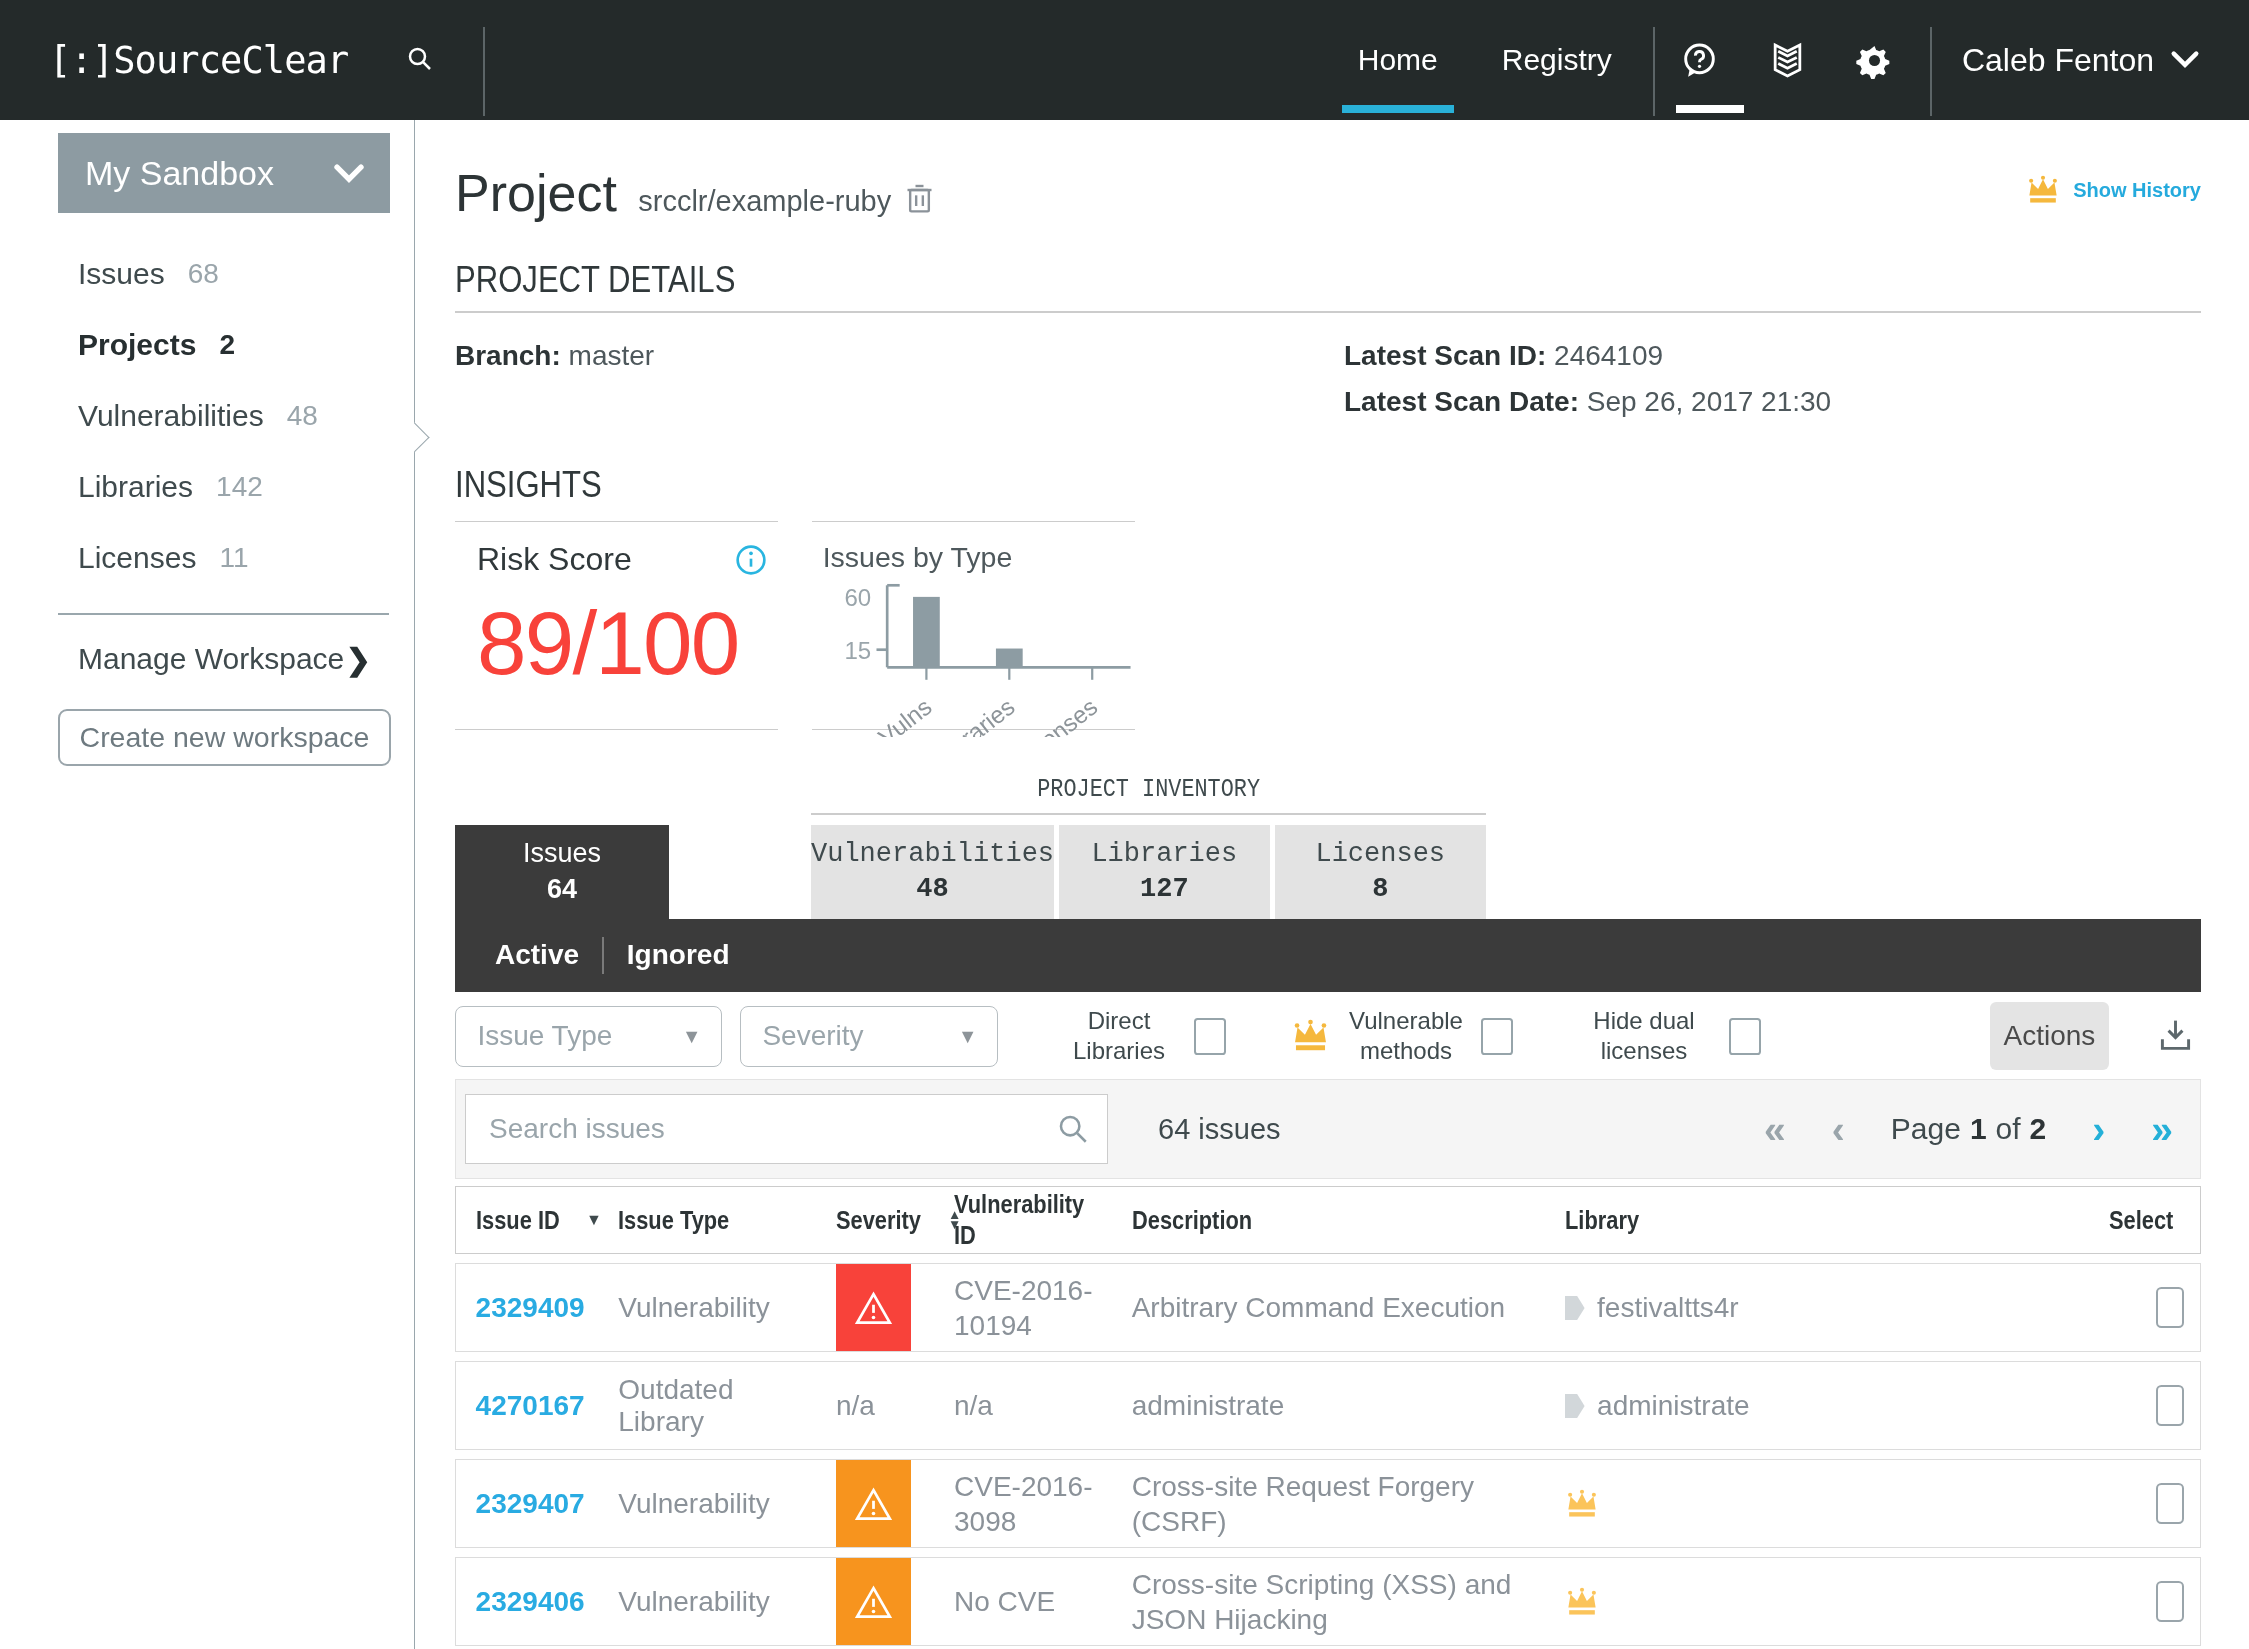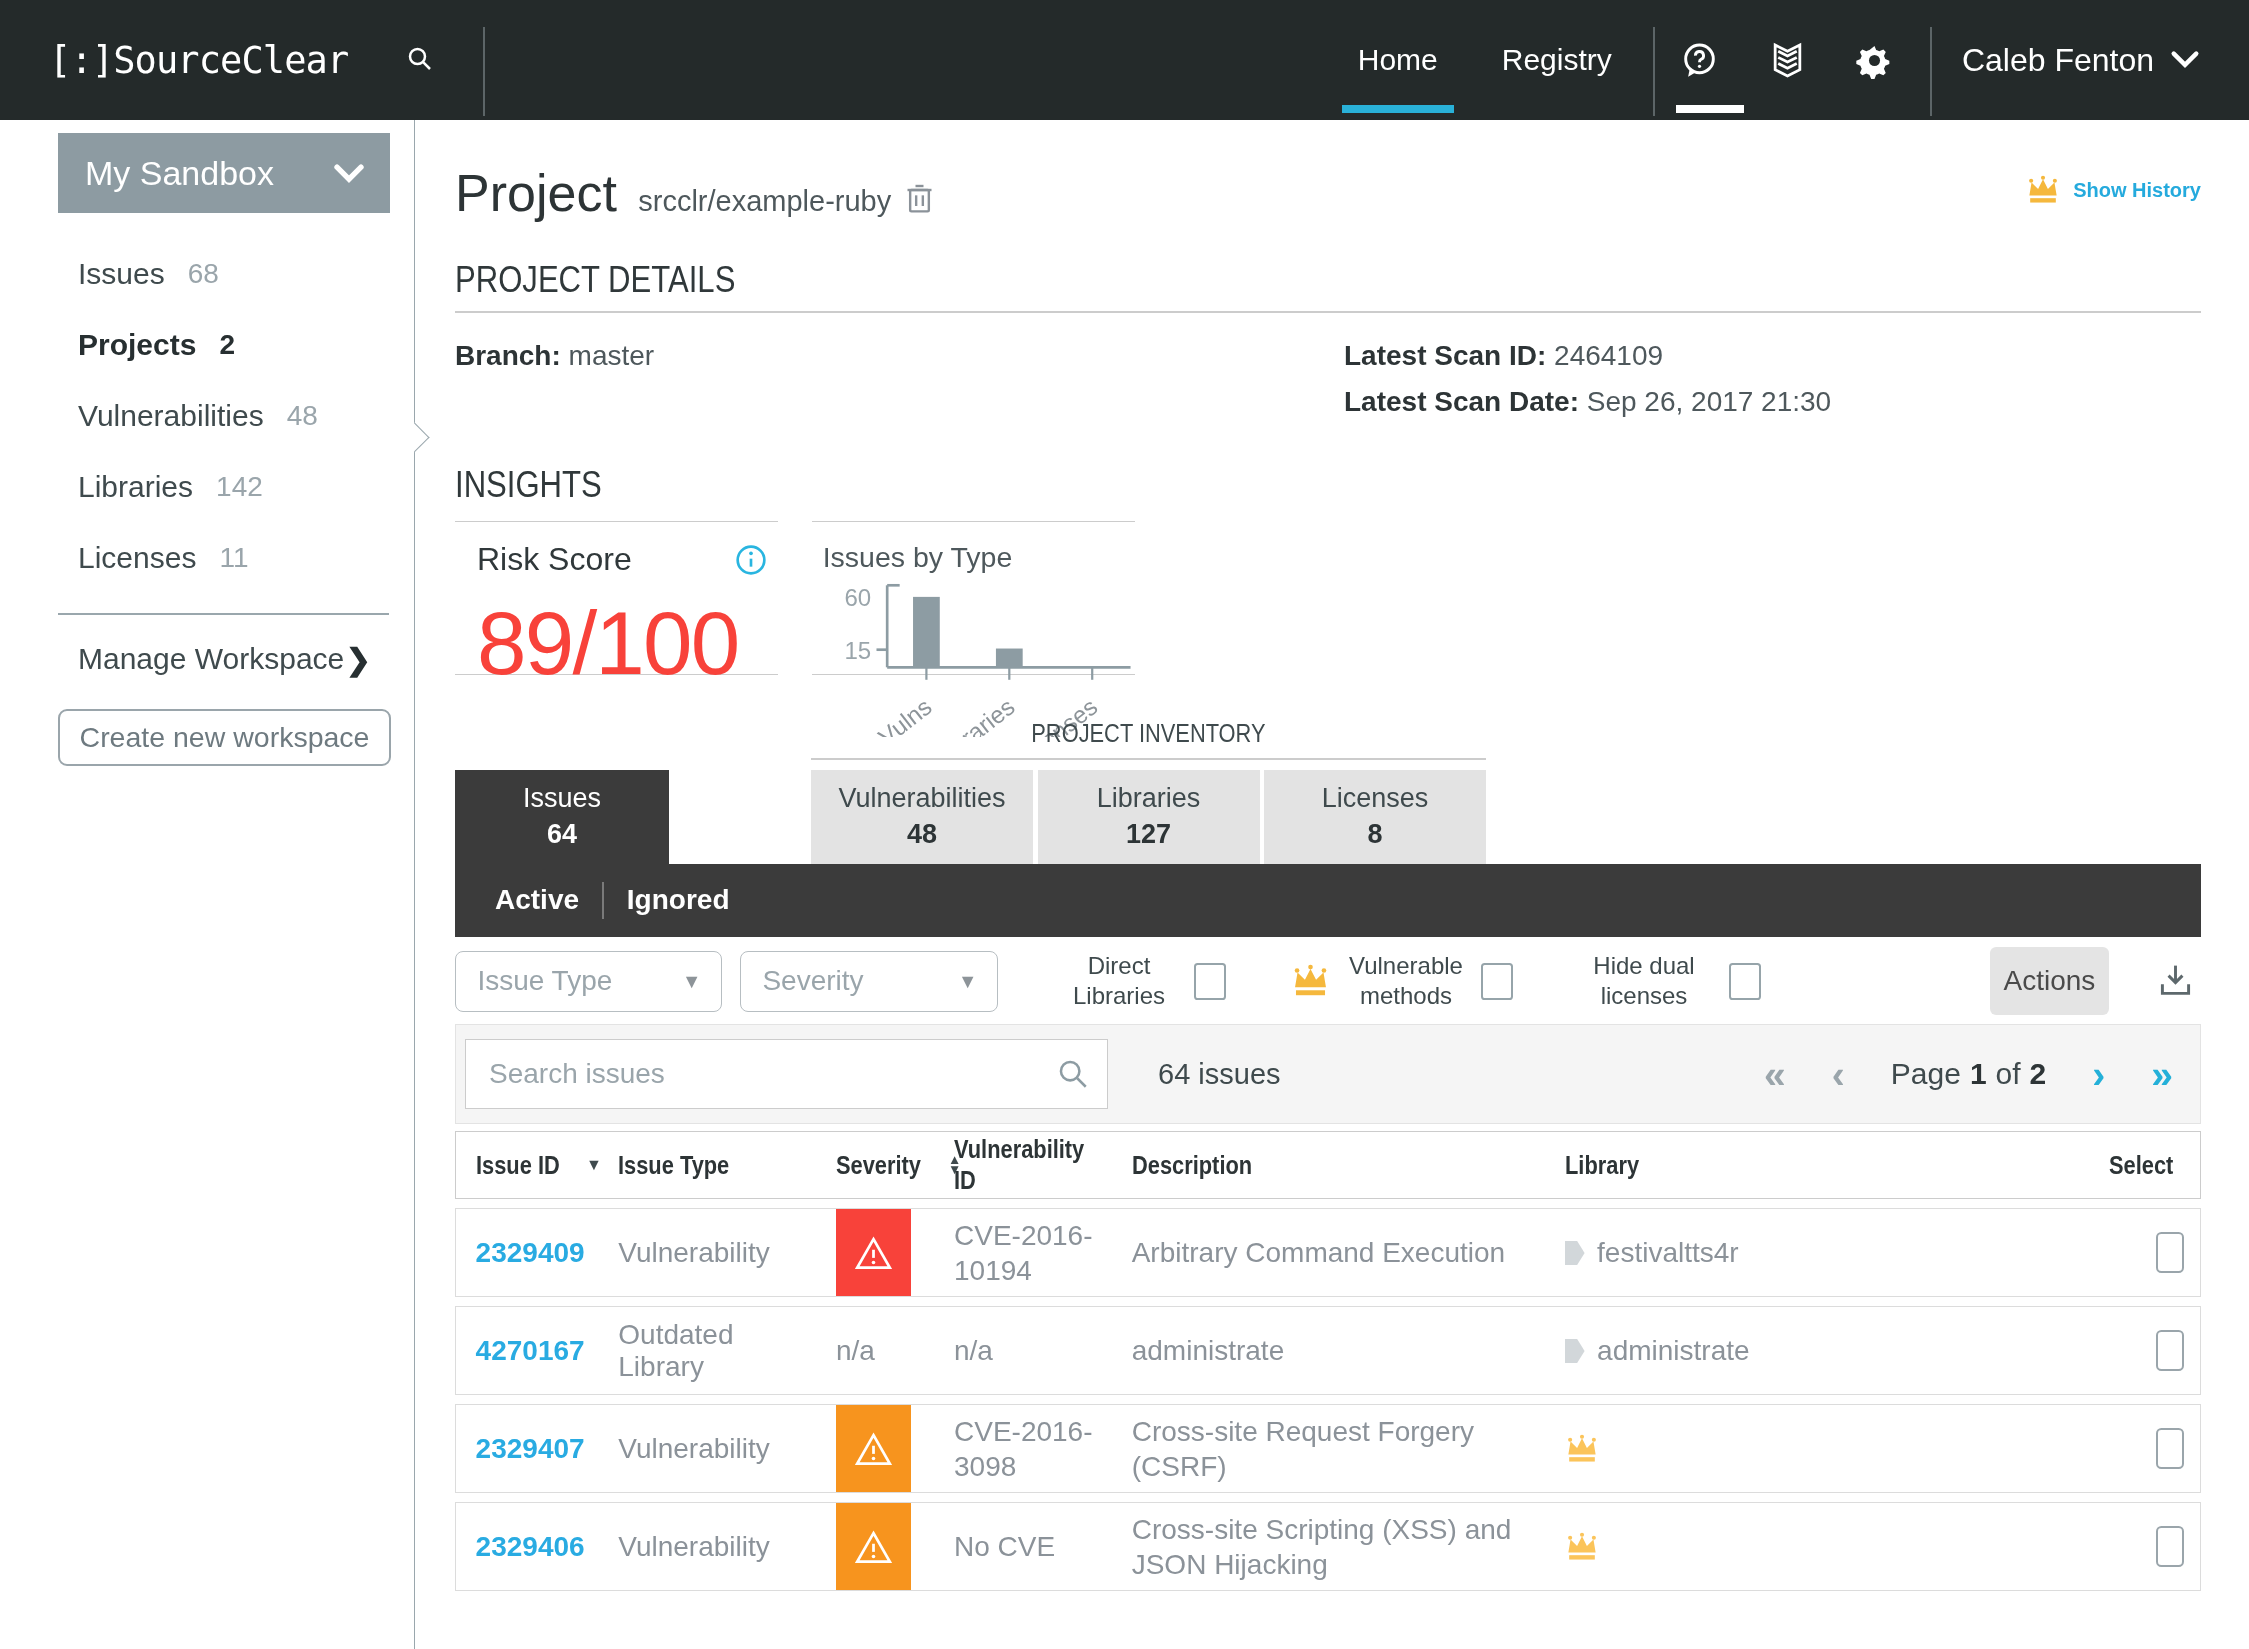--- a/index.html
+++ b/index.html
@@ -47,32 +47,32 @@
   .trash{margin-left:14.3px;cursor:pointer;position:relative;top:3.6px;}
   .show-history{margin-left:auto;display:flex;align-items:center;gap:12.5px;color:#25aadd;font-size:20px;font-weight:bold;cursor:pointer;position:relative;top:-5.3px;}
 
   .sec-head{font-size:37px;font-weight:400;color:#30383a;margin-top:36px;}
   .details-hr{height:1.8px;background:#ccc;margin-top:10.7px;}
   .details-grid{display:flex;margin-top:27px;font-size:28px;color:#4e585c;}
   .d-label{font-weight:bold;color:#2d3436;}
   .details-right{margin-left:auto;width:857px;display:flex;flex-direction:column;gap:14.3px;}
 
   .insights-wrap{display:flex;gap:34px;margin-top:14.3px;}
-  .ins-card{width:323px;height:154px;border-top:1.8px solid #ccc;border-bottom:1.8px solid #ccc;padding-top:19.6px;}
+  .ins-card{width:323px;height:209px;border-top:1.8px solid #ccc;border-bottom:1.8px solid #ccc;padding-top:19.6px;}
   .risk-top{display:flex;align-items:center;justify-content:space-between;padding-right:10.7px;}
   .risk-label{font-size:32px;color:#30383a;padding-left:22px;}
   .risk-value{font-size:89px;color:#f8423a;margin-top:14px;padding-left:22px;letter-spacing:-1.8px;}
   .chart-label{font-size:28.5px;color:#4e585c;}
 
   
   .inv-zone{position:relative;height:150px;margin-top:39px;}
   .tab-issues{position:absolute;left:0;bottom:0;width:214px;height:94px;background:#3b3b3b;color:#fff;
     display:flex;flex-direction:column;align-items:center;justify-content:center;gap:5.3px;font-size:27px;cursor:pointer;}
   .tab-issues .tcount{font-weight:bold;}
-  .inv-group{position:absolute;left:356px;bottom:0;width:675px;}
+  .inv-group{position:absolute;left:356px;bottom:0;width:675px;font-family:Liberation Mono, monospace;}
   .inv-label{text-align:center;font-size:26px;color:#3f4a4d;}
   .inv-hr{height:1.8px;background:#ccc;margin-top:9px;}
   .inv-tabs{display:flex;gap:4.5px;margin-top:9.8px;}
   .inv-tab{flex:1;height:94px;background:#e3e3e3;display:flex;flex-direction:column;align-items:center;justify-content:center;gap:5.3px;font-size:27px;color:#3f4a4d;cursor:pointer;}
   .inv-tab .tcount{font-weight:bold;color:#2d3436;}
 
   .darkbar{height:73px;background:#3b3b3b;display:flex;align-items:center;padding-left:40px;gap:23px;}
   .db-tab{color:#fff;font-size:28px;font-weight:bold;cursor:pointer;}
   .db-sep{width:1.8px;height:37px;background:#7a7a7a;}
 

